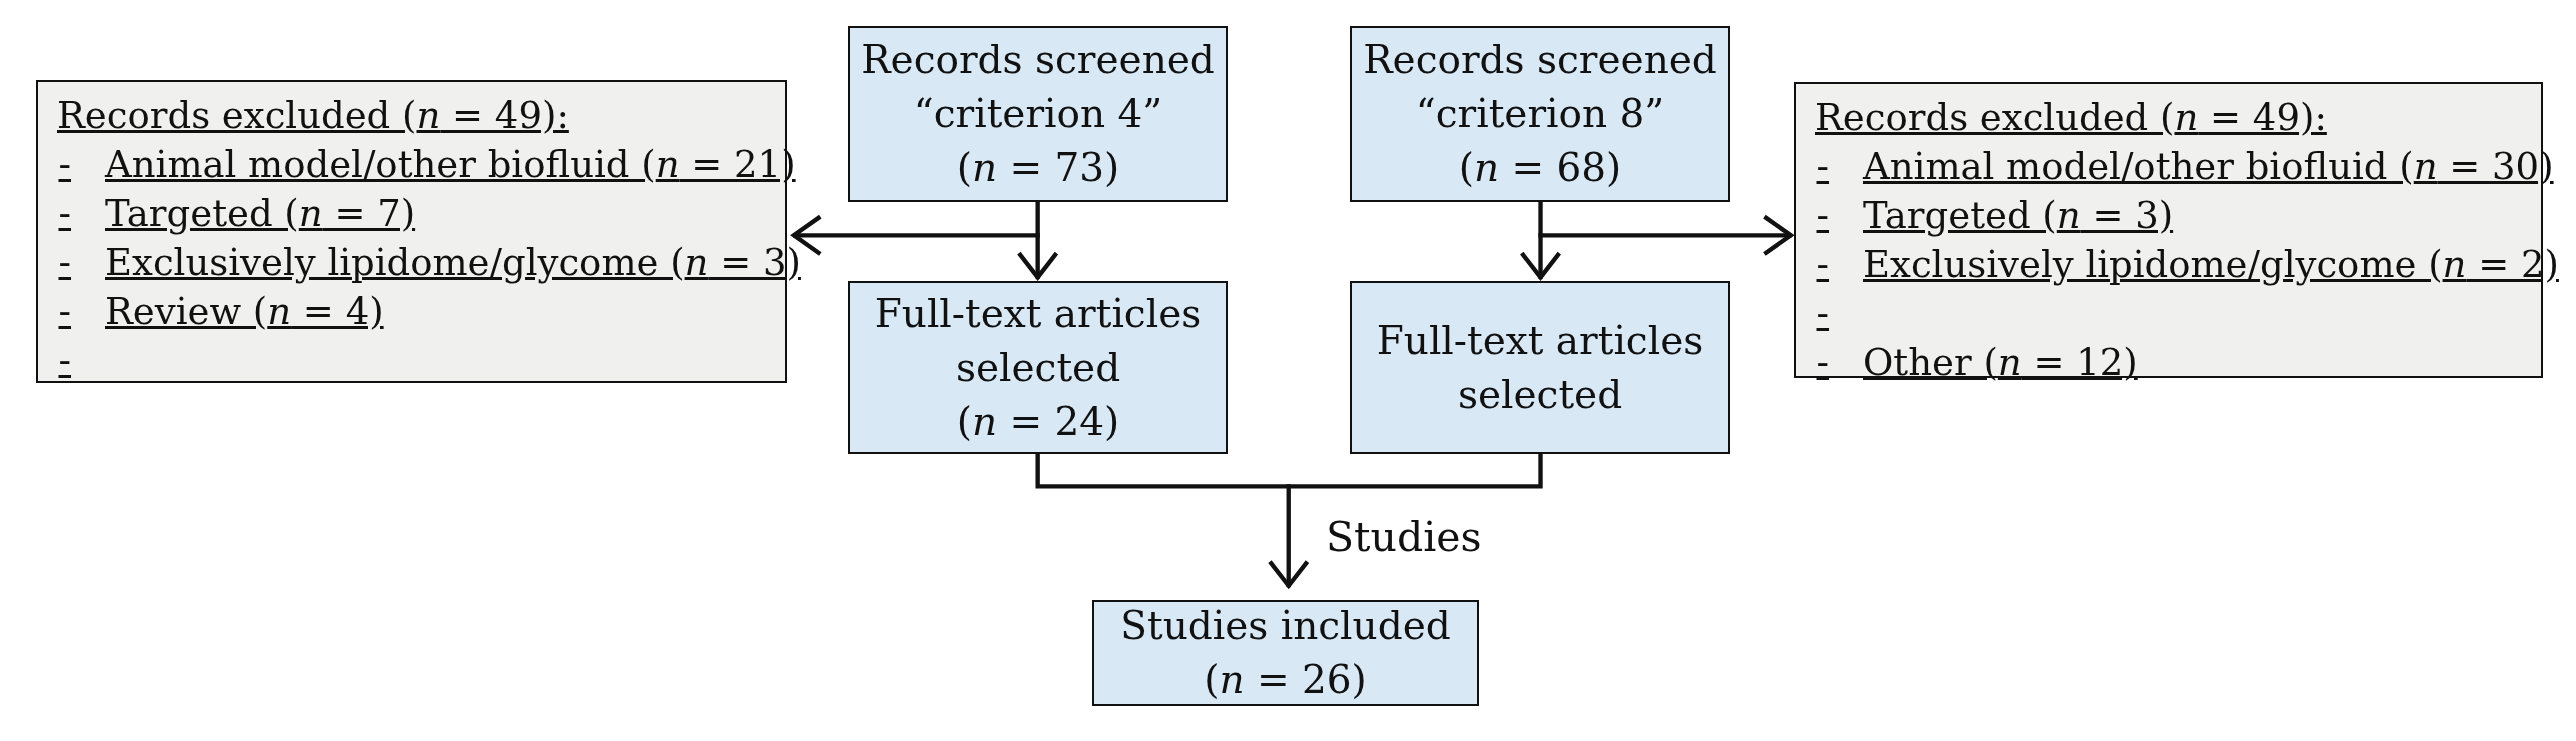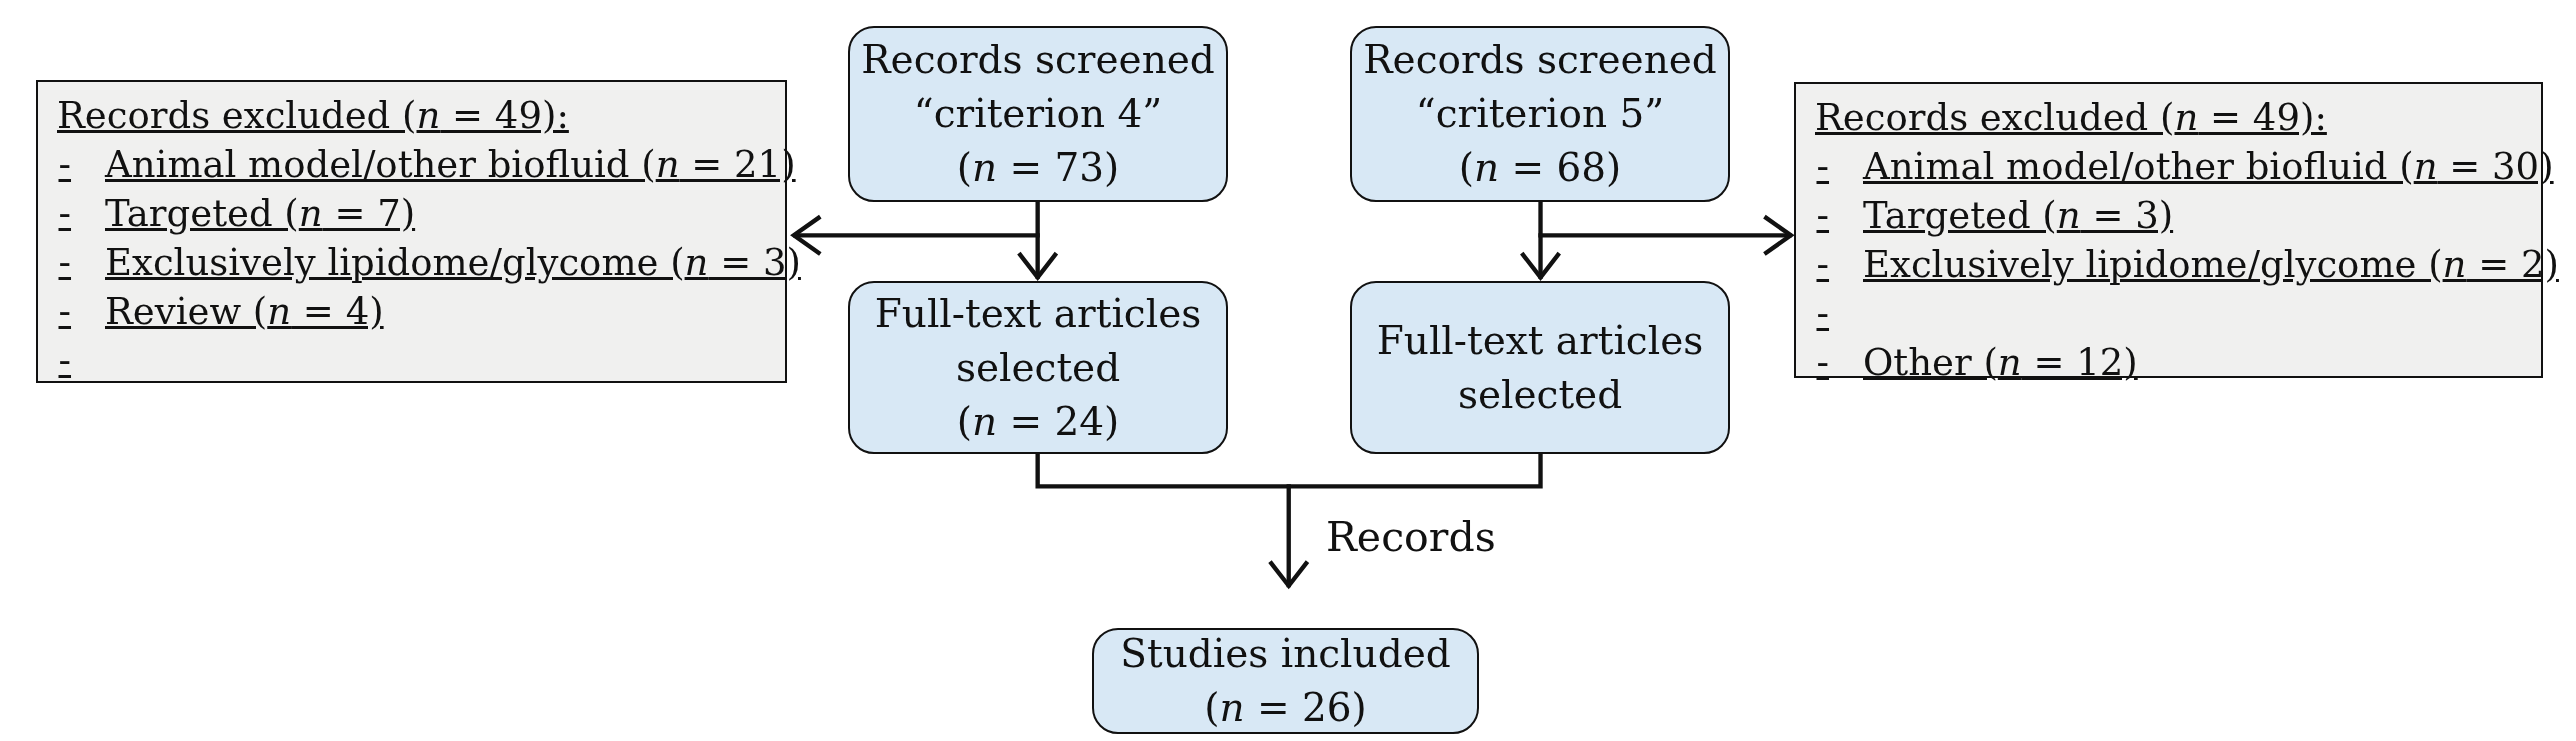--- a/index.html
+++ b/index.html
@@ -34,21 +34,20 @@
   }
   .box.blue {
     background: var(--box-blue, #d8e8f5);
     display: flex;
     flex-direction: column;
     align-items: center;
     justify-content: center;
     text-align: center;
     font-size: 39px;
     line-height: 54px;
-    border-radius: 26px;
   }
   .box.gray {
     background: var(--box-gray, #f0f0ef);
     font-size: 37px;
     line-height: 49px;
     padding: 8.7px 13px 0 19px;
     text-decoration: underline;
   }
   .gray .heading { white-space: nowrap; }
   .gray .item { display: flex; white-space: nowrap; }
@@ -94,21 +93,21 @@
   </svg>
 
   <div class="box blue" style="left:848px; top:26px; width:380px; height:176px;">
     <div>Records screened</div>
     <div>“criterion 4”</div>
     <div>(<i>n</i> = 73)</div>
   </div>
 
   <div class="box blue" style="left:1350px; top:26px; width:380px; height:176px;">
     <div>Records screened</div>
-    <div>“criterion 5”</div>
+    <div>“criterion 8”</div>
     <div>(<i>n</i> = 68)</div>
   </div>
 
   <div class="box gray" style="left:36px; top:80px; width:751px; height:303px;">
     <div class="heading">Records excluded (<i>n</i> = 49):</div>
     <div class="item">
       <span class="dash">-</span>
       <span>Animal model/other biofluid (<i>n</i> = 21)</span>
     </div>
     <div class="item">
@@ -155,21 +154,21 @@
     <div>Full-text articles</div>
     <div>selected</div>
     <div>(<i>n</i> = 24)</div>
   </div>
 
   <div class="box blue" style="left:1350px; top:281px; width:380px; height:173px;">
     <div>Full-text articles</div>
     <div>selected</div>
   </div>
 
-  <div class="merged-label">Records</div>
+  <div class="merged-label">Studies</div>
 
-  <div class="box blue" style="left:1092px; top:628px; width:387px; height:106px;">
+  <div class="box blue" style="left:1092px; top:600px; width:387px; height:106px;">
     <div>Studies included</div>
     <div>(<i>n</i> = 26)</div>
   </div>
 
 </div>
 
 
 </body></html>

